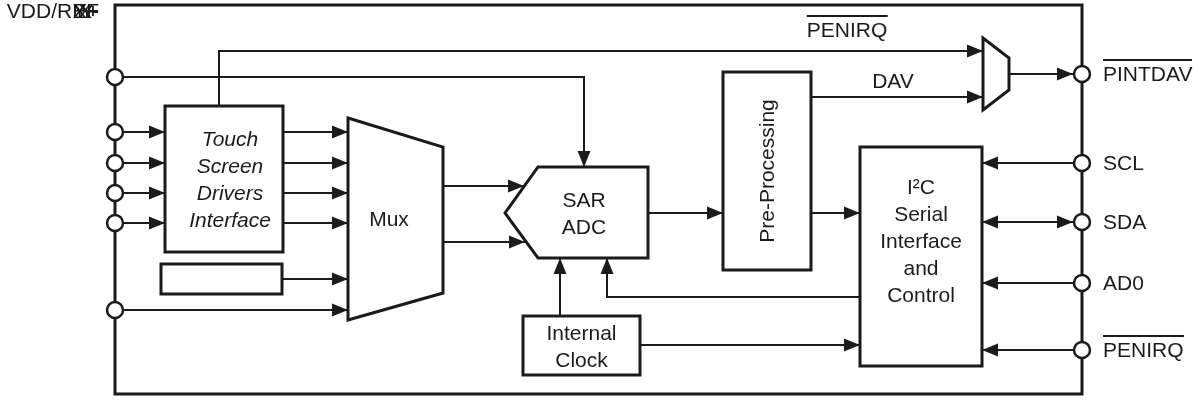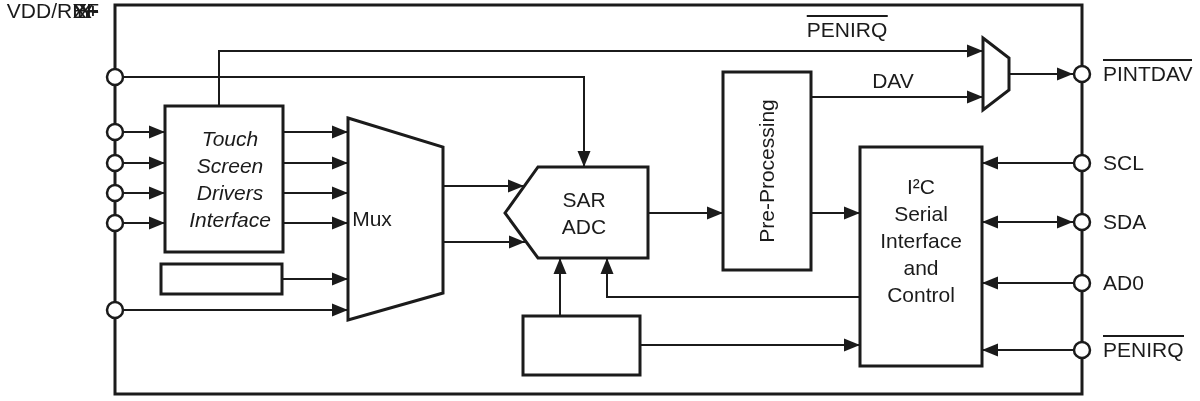--- a/index.html
+++ b/index.html
@@ -137,23 +137,25 @@
 
   <div class="lbl center-anchor" style="left:847px; top:15px;">
     <span class="overline">PENIRQ</span>
   </div>
   <div class="lbl center-anchor" style="left:893px; top:70px;">DAV</div>
 
   <div class="block-text" style="left:167px; top:108px; width:126px; height:142px;font-style:italic;">Touch
 Screen
 Drivers
 Interface</div>
-  <div class="block-text single" style="left:335px; top:118px; width:74px; height:202px;">Mux</div>
+  <div class="block-text single" style="left:352px; top:118px; width:74px; height:202px;">Mux</div>
   <div class="block-text" style="left:520px; top:167px; width:128px; height:91px;">SAR
 ADC</div>
+  <div class="block-text" style="left:525px; top:318px; width:113px; height:55px;">Internal
+Clock</div>
   <div class="block-text single rot90" style="left:657px; top:156px; width:220px; height:30px;">Pre-Processing</div>
   <div class="block-text" style="left:862px; top:133px; width:118px; height:215px;">I²C
 Serial
 Interface
 and
 Control</div>
 
 </div>
 
 </body></html>

